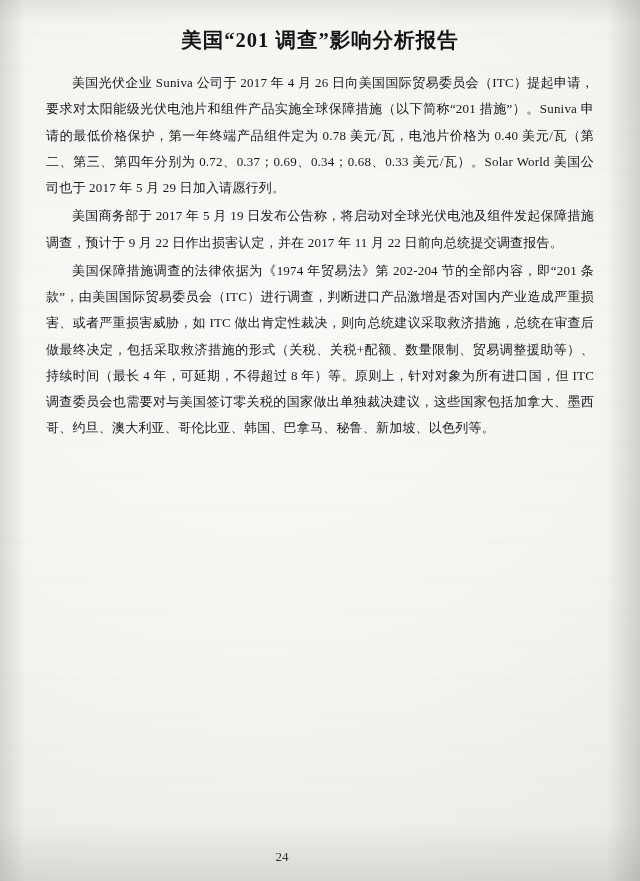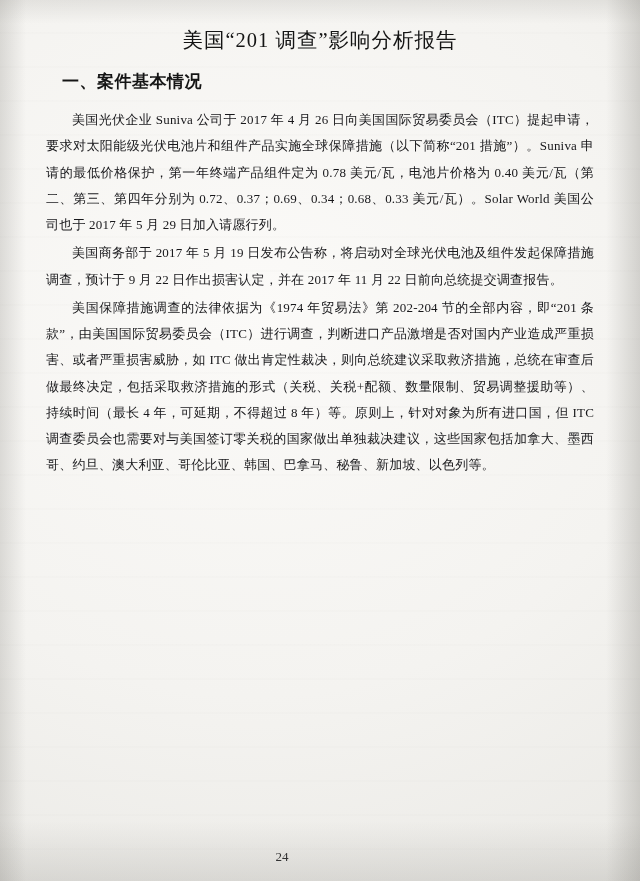--- a/index.html
+++ b/index.html
@@ -57,21 +57,21 @@
   .content {
     position: relative;
     padding: 18px 46px 10px 46px;
     box-sizing: border-box;
     color: #1b1b1b;
   }
 
   .doc-title {
     text-align: center;
     font-size: 20.5px;
-    font-weight: normal;
+    font-weight: bold;
     letter-spacing: 1px;
     margin: 8px 0 16px 0;
     color: #141414;
   }
 
   .section-heading {
     font-size: 17px;
     font-weight: bold;
     margin: 0 0 14px 16px;
     letter-spacing: 0.5px;
@@ -119,21 +119,20 @@
 <div class="page-scan">
   <div class="streaks"></div>
   <div class="shade-top"></div>
   <div class="shade-left"></div>
   <div class="shade-right"></div>
   <div class="shade-bottom"></div>
 
   <div class="content">
     <h1 class="doc-title">美国“201 调查”影响分析报告</h1>
 
-    <h2 class="section-heading">一、案件基本情况</h2>
 
     <p class="para">美国光伏企业 Suniva 公司于 2017 年 4 月 26 日向美国国际贸易委员会（ITC）提起申请，要求对太阳能级光伏电池片和组件产品实施全球保障措施（以下简称“201 措施”）。Suniva 申请的最低价格保护，第一年终端产品组件定为 0.78 美元/瓦，电池片价格为 0.40 美元/瓦（第二、第三、第四年分别为 0.72、0.37；0.69、0.34；0.68、0.33 美元/瓦）。Solar World 美国公司也于 2017 年 5 月 29 日加入请愿行列。</p>
     <p class="para">美国商务部于 2017 年 5 月 19 日发布公告称，将启动对全球光伏电池及组件发起保障措施调查，预计于 9 月 22 日作出损害认定，并在 2017 年 11 月 22 日前向总统提交调查报告。</p>
     <p class="para">美国保障措施调查的法律依据为《1974 年贸易法》第 202-204 节的全部内容，即“201 条款”，由美国国际贸易委员会（ITC）进行调查，判断进口产品激增是否对国内产业造成严重损害、或者严重损害威胁，如 ITC 做出肯定性裁决，则向总统建议采取救济措施，总统在审查后做最终决定，包括采取救济措施的形式（关税、关税+配额、数量限制、贸易调整援助等）、持续时间（最长 4 年，可延期，不得超过 8 年）等。原则上，针对对象为所有进口国，但 ITC 调查委员会也需要对与美国签订零关税的国家做出单独裁决建议，这些国家包括加拿大、墨西哥、约旦、澳大利亚、哥伦比亚、韩国、巴拿马、秘鲁、新加坡、以色列等。</p>
   </div>
 
   <div class="page-number">24</div>
 </div>
 
 </body></html>

